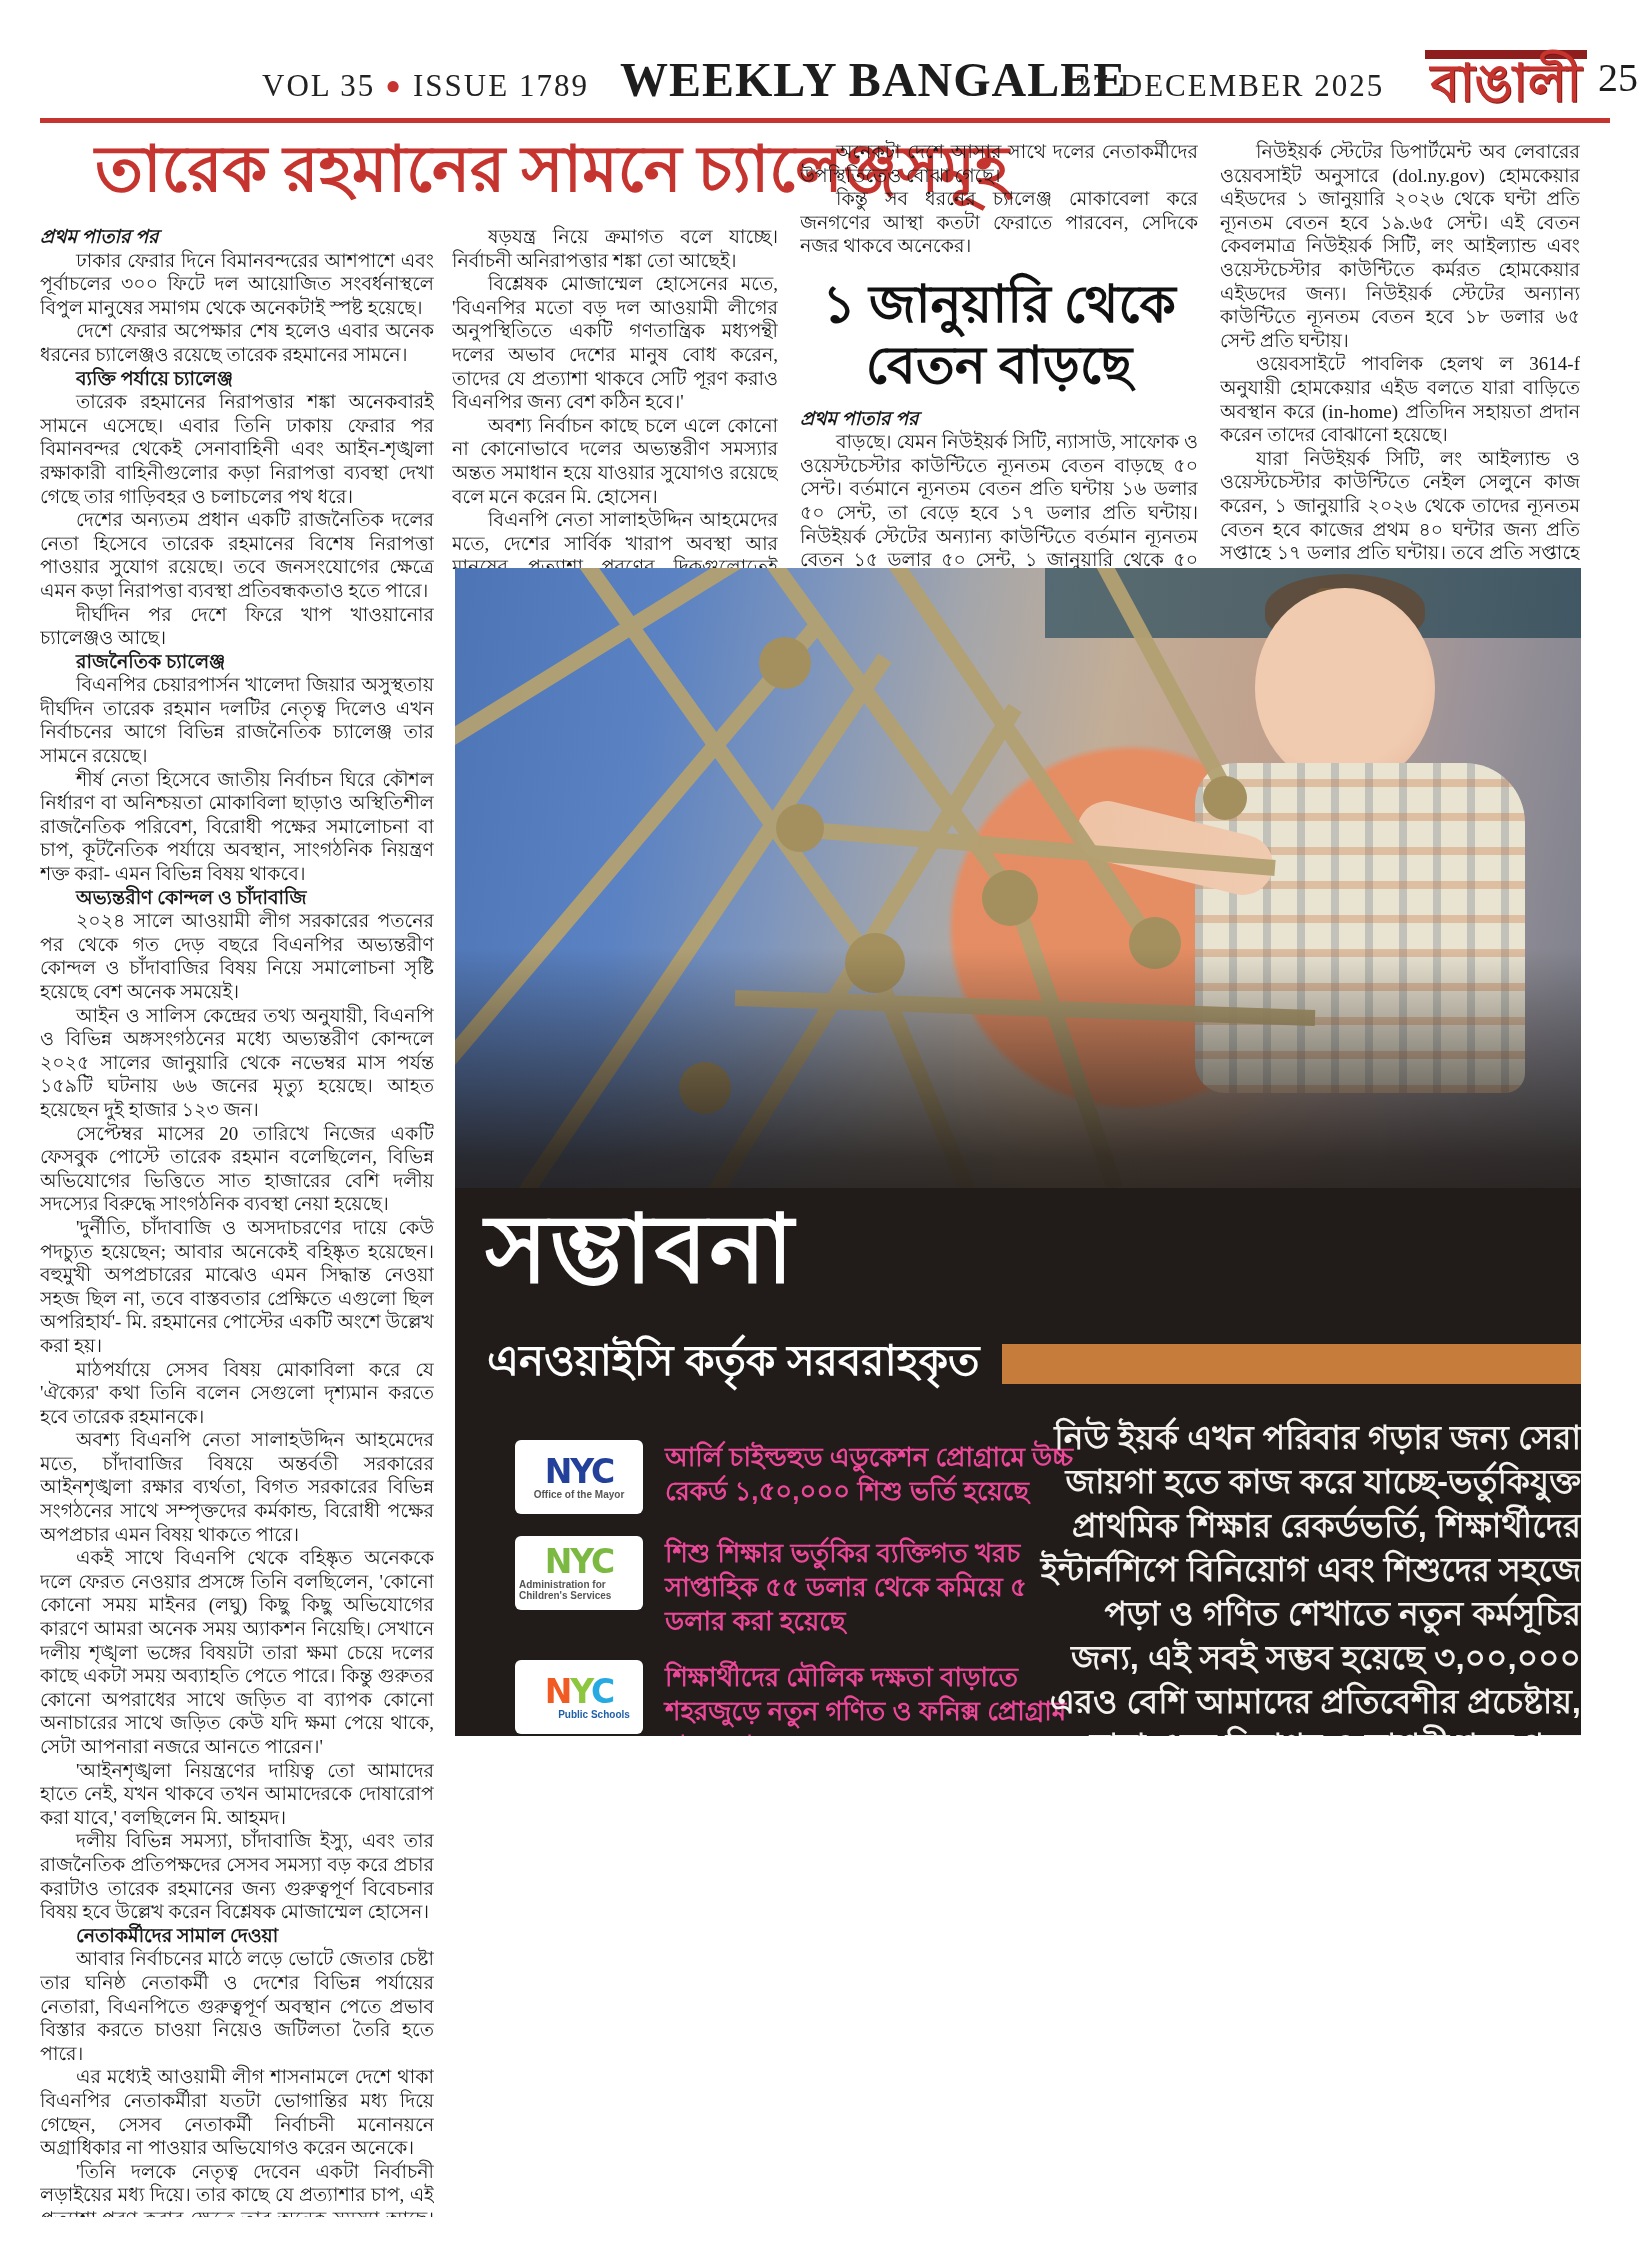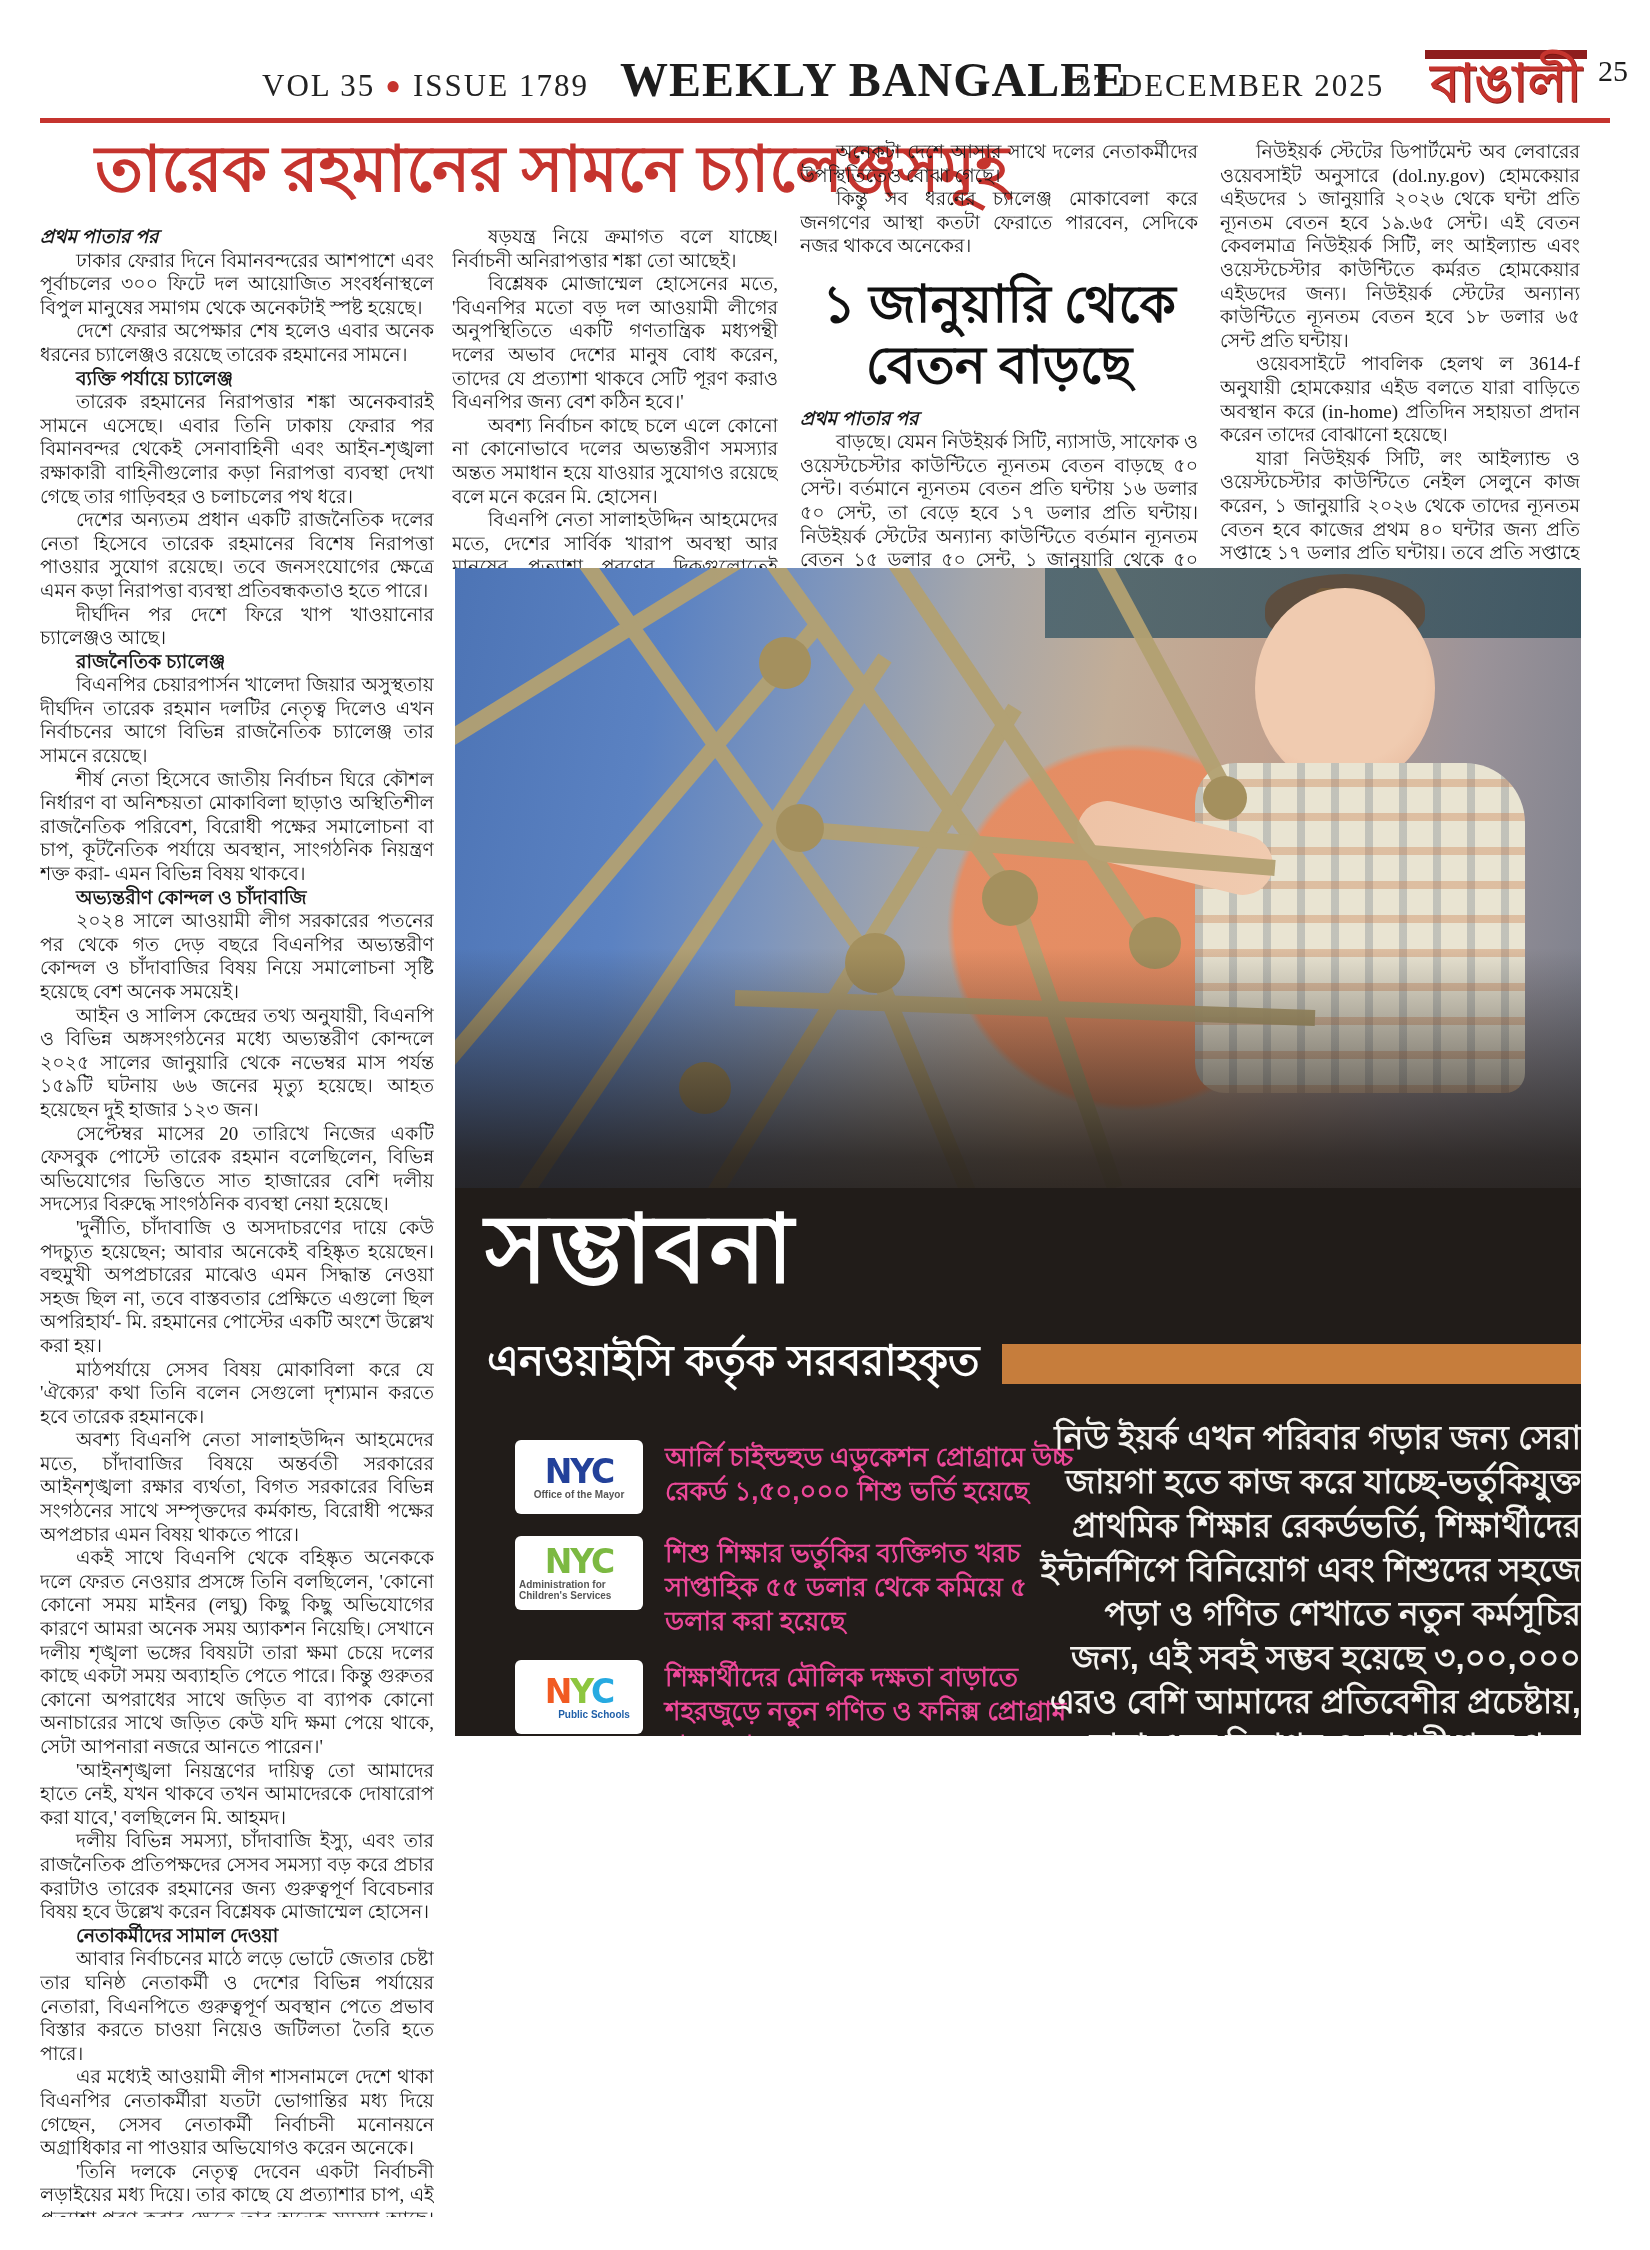--- a/index.html
+++ b/index.html
@@ -7,21 +7,21 @@
         font-family:"Liberation Serif",serif;color:#1a1a1a;}
   
   .hdr-vol{position:absolute;left:262px;top:68px;font-size:31px;letter-spacing:2px;color:#222;}
   .hdr-dot{color:#c5342e;font-size:26px;vertical-align:2px;padding:0 10px;}
   .masthead{position:absolute;left:620px;top:52px;font-size:48px;font-weight:bold;letter-spacing:1px;color:#1d1d1d;}
   .hdr-date{position:absolute;left:1075px;top:68px;font-size:31px;letter-spacing:2px;color:#222;}
   .logo-box{position:absolute;left:1425px;top:50px;width:162px;height:66px;}
   .logo-strip{position:absolute;left:0;top:0;width:100%;height:9px;background:#8e1d1d;}
   .logo-word{position:absolute;left:0;top:4px;width:100%;text-align:center;font-size:52px;line-height:60px;
              font-weight:bold;color:#c5342e;font-family:"Liberation Serif",serif;text-shadow:1px 1px 0 #7e1612;}
-  .pagenum{position:absolute;left:1598px;top:54px;font-size:30px;color:#1d1d1d;}
+  .pagenum{position:absolute;left:1598px;top:54px;font-size:40px;color:#1d1d1d;}
   .red-rule{position:absolute;left:40px;top:118px;width:1570px;height:5px;background:#c5342e;}
   
   .headline1{position:absolute;left:95px;top:128px;width:690px;font-size:64px;line-height:1.3;
              font-weight:bold;color:#c5342e;white-space:nowrap;}
   .newscol{position:absolute;text-align:justify;font-size:19px;line-height:23.6px;overflow:hidden;}
   .bpara{margin:0;text-indent:36px;}
   .bpara.lead{font-weight:bold;font-style:italic;text-indent:0;}
   .bpara.subhead{font-weight:bold;text-indent:36px;}
   #col1{left:40px;top:225px;width:394px;height:1992px;}
   #col2{left:452px;top:225px;width:326px;height:344px;}

